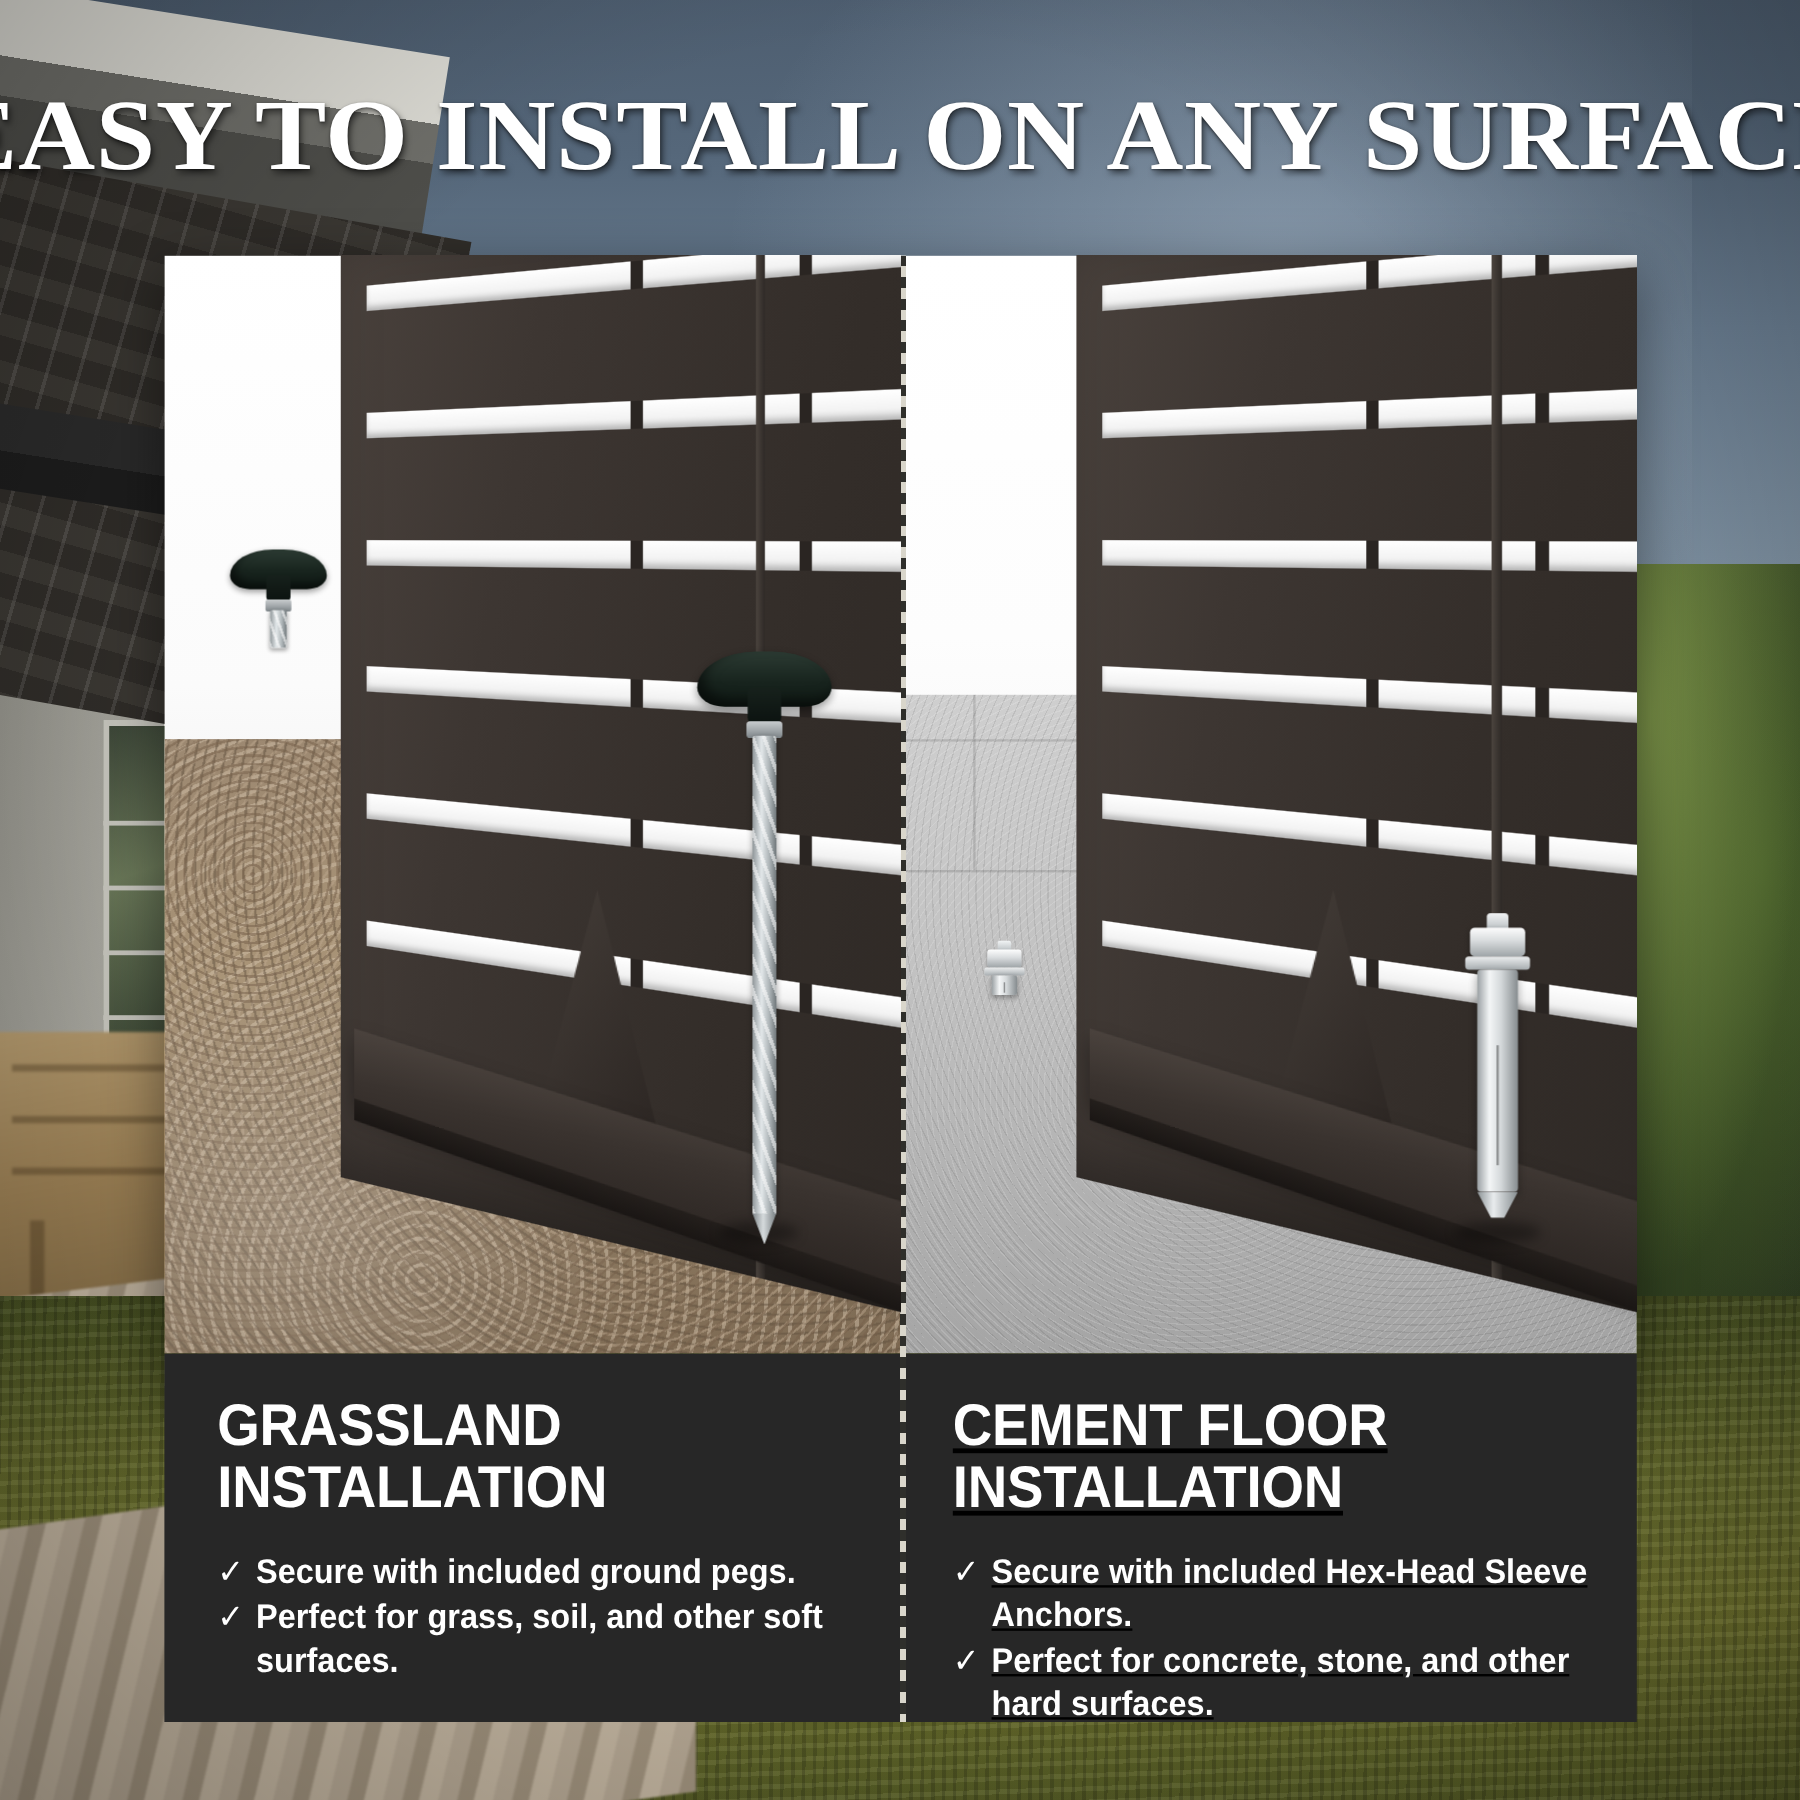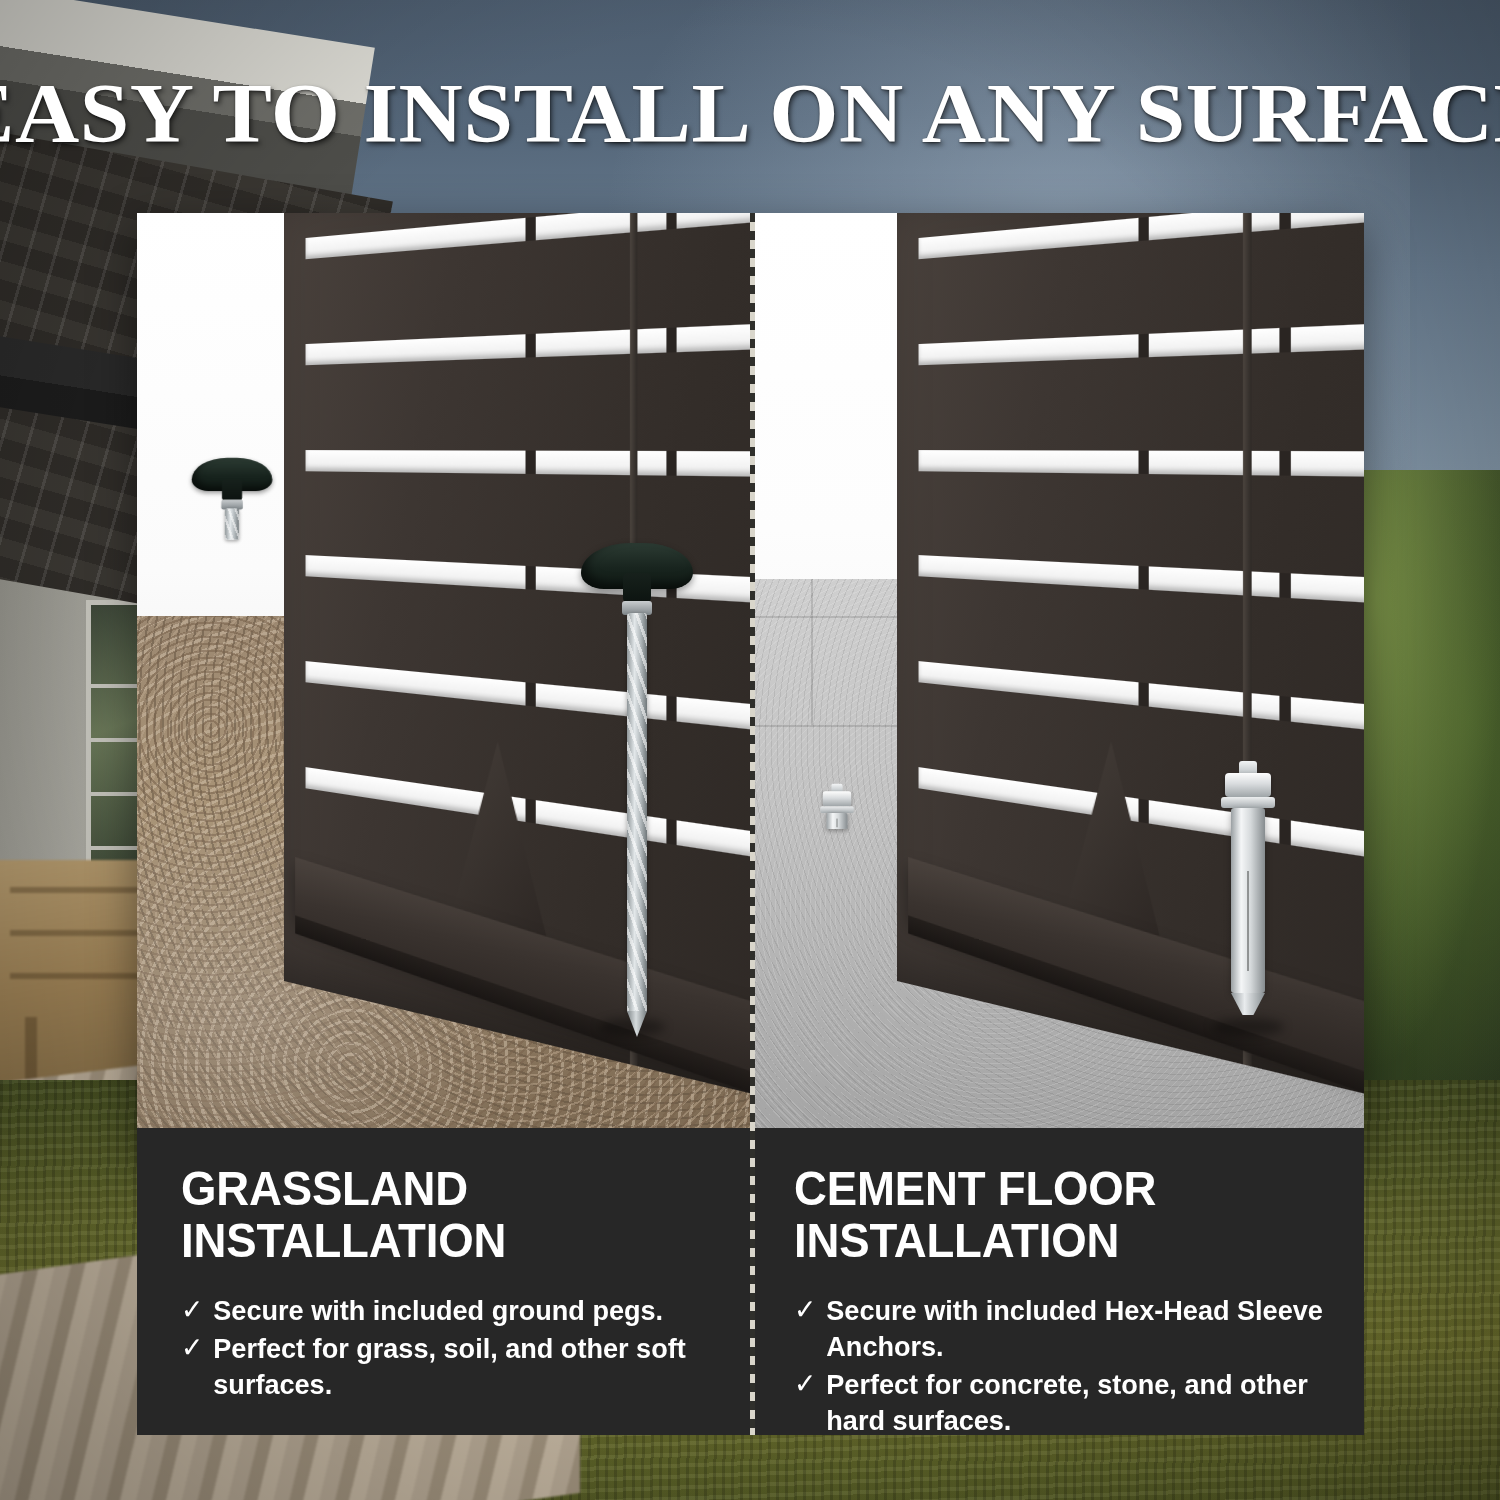--- a/index.html
+++ b/index.html
@@ -244,21 +244,21 @@
     background:repeating-linear-gradient(180deg,#2f2f2b 0 9px,#d9d6cb 9px 18px);
     z-index:40;
   }
 
   
   .caption-row{
     position:absolute;left:0;top:915px;width:1227px;height:307px;display:flex;
     background:#272727;
   }
   .caption{position:relative;width:613px;padding:34px 0 0 44px;box-sizing:border-box;}
-  .caption.right{width:614px;}
+  .caption.right{width:614px;text-decoration:underline;}
   .cap-title{
     color:#ffffff;font-weight:bold;font-size:49px;line-height:1.07;
     letter-spacing:-.2px;transform:scaleX(.93);transform-origin:left center;
     margin:0 0 26px 0;white-space:pre-line;
   }
   .cap-list{list-style:none;margin:0;padding:0;}
   .cap-list li{
     position:relative;color:#ffffff;font-weight:bold;font-size:28.5px;
     line-height:1.26;padding-left:34px;margin-bottom:2px;
     transform:scaleX(.95);transform-origin:left center;

